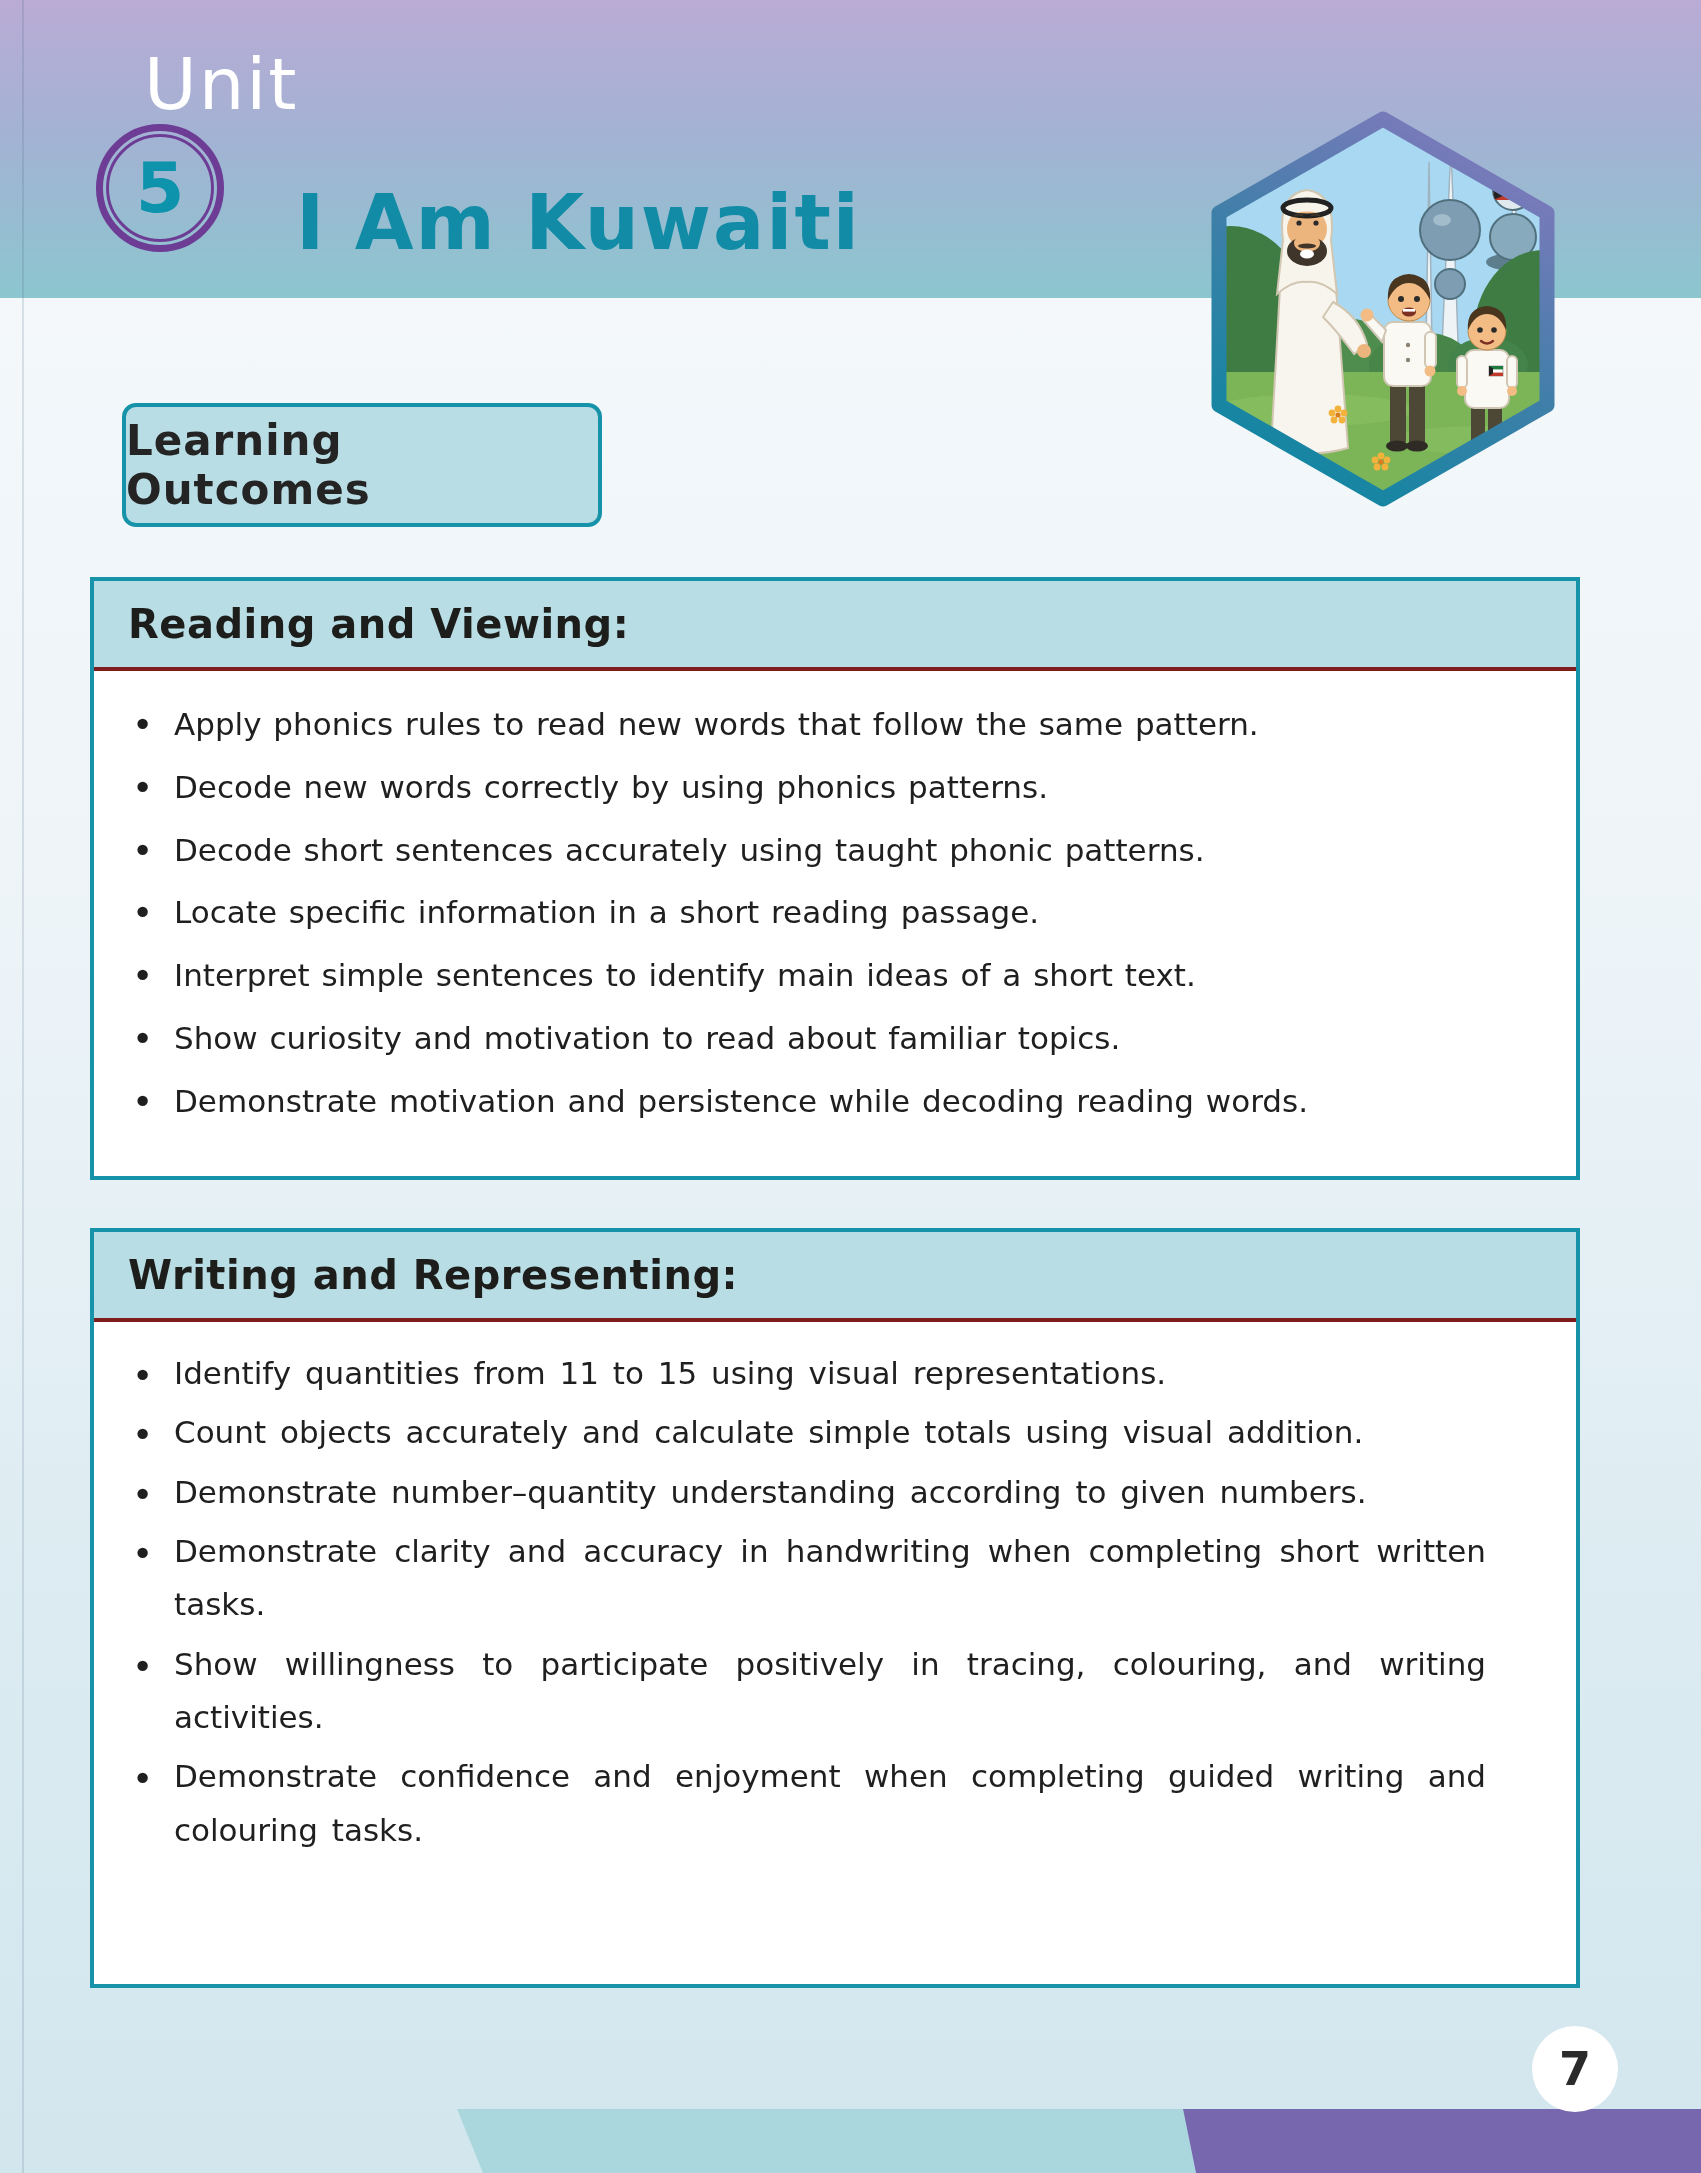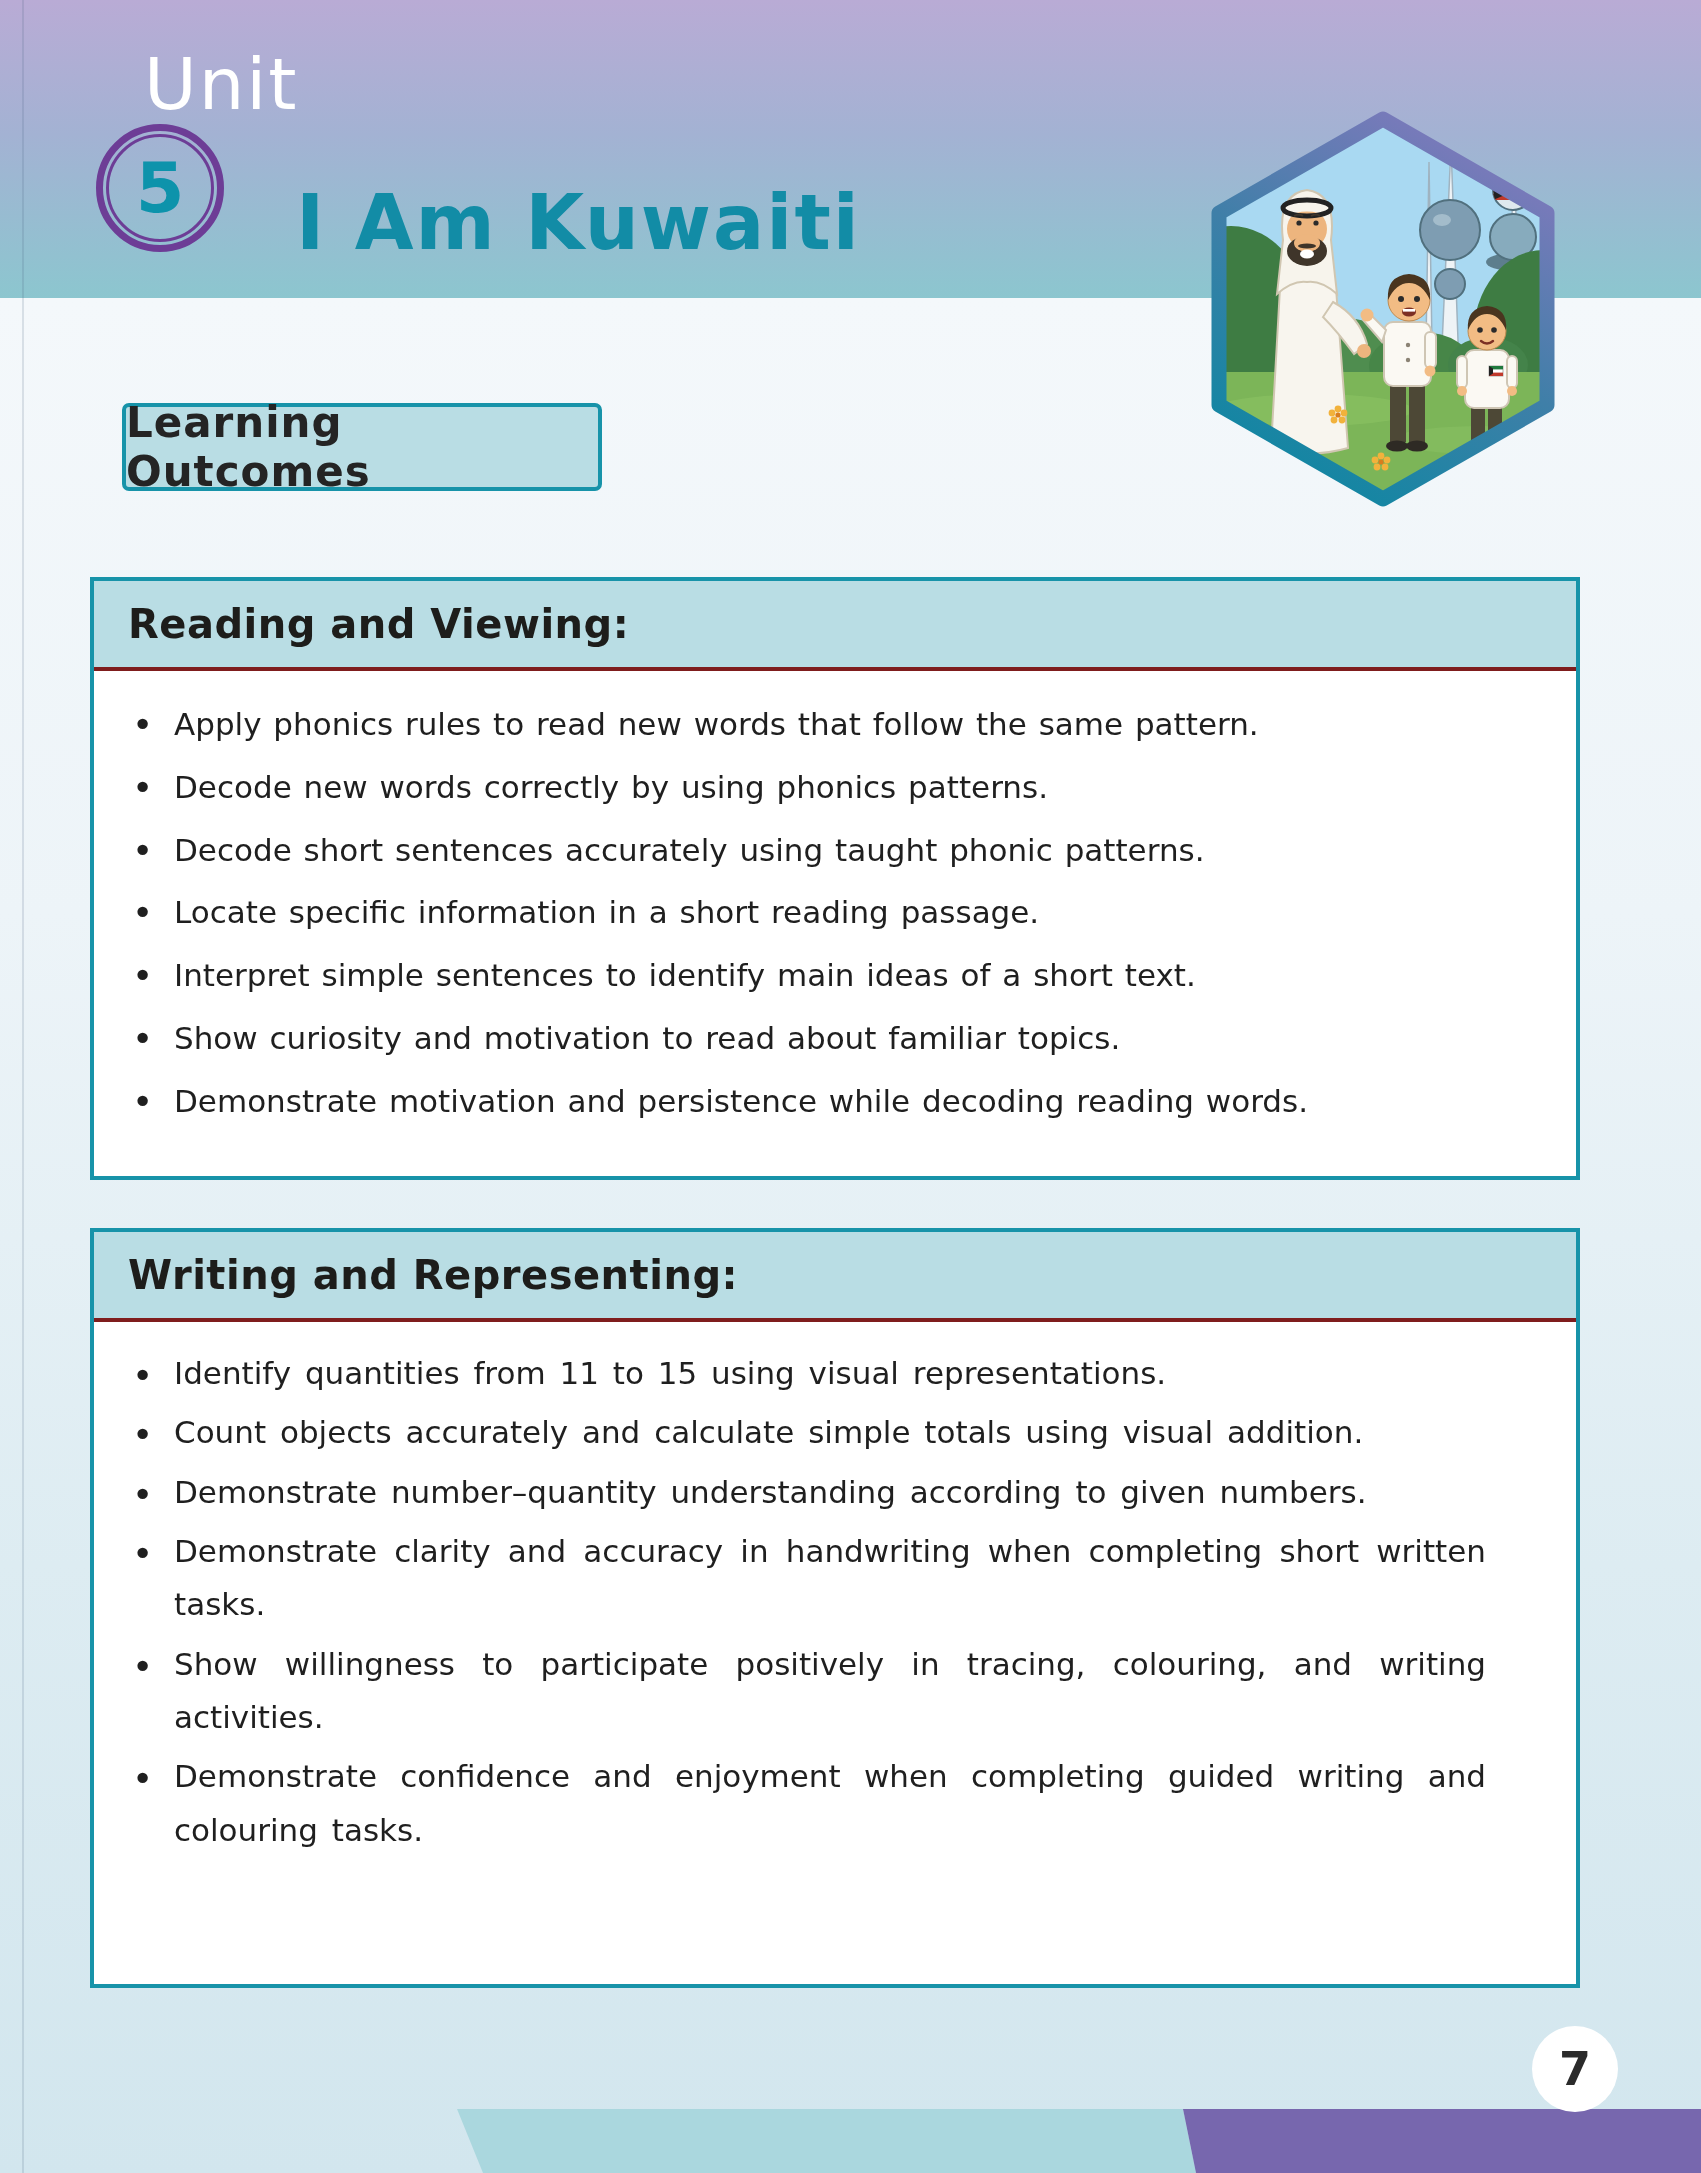--- a/index.html
+++ b/index.html
@@ -38,22 +38,22 @@
   .unit-number { font-size:70px; font-weight:bold; color:#0d93ab; line-height:1; }
   .unit-title {
     position:absolute; left:296px; top:178px;
     font-size:76px; font-weight:bold; color:#128ca6; letter-spacing:2px;
     white-space:nowrap;
   }
   
   .hex { position:absolute; left:1183px; top:110px; width:400px; height:398px; z-index:4; }
   
   .badge {
-    position:absolute; left:122px; top:403px; width:480px; height:88px;
-    background:#b9dde4; border:4px solid #1793a9; border-radius:7px;
+    position:absolute; left:122px; top:403px; width:480px; height:124px;
+    background:#b9dde4; border:4px solid #1793a9; border-radius:14px;
     display:flex; align-items:center; justify-content:center; z-index:2;
   }
   .badge-label { font-size:42px; font-weight:bold; color:#242424; letter-spacing:1px; }
   
   .outcome-box {
     position:absolute; left:90px; width:1490px;
     border:4px solid #1793a9; background:#ffffff; z-index:2;
   }
   #box1 { top:577px;  height:603px; }
   #box2 { top:1228px; height:760px; }

